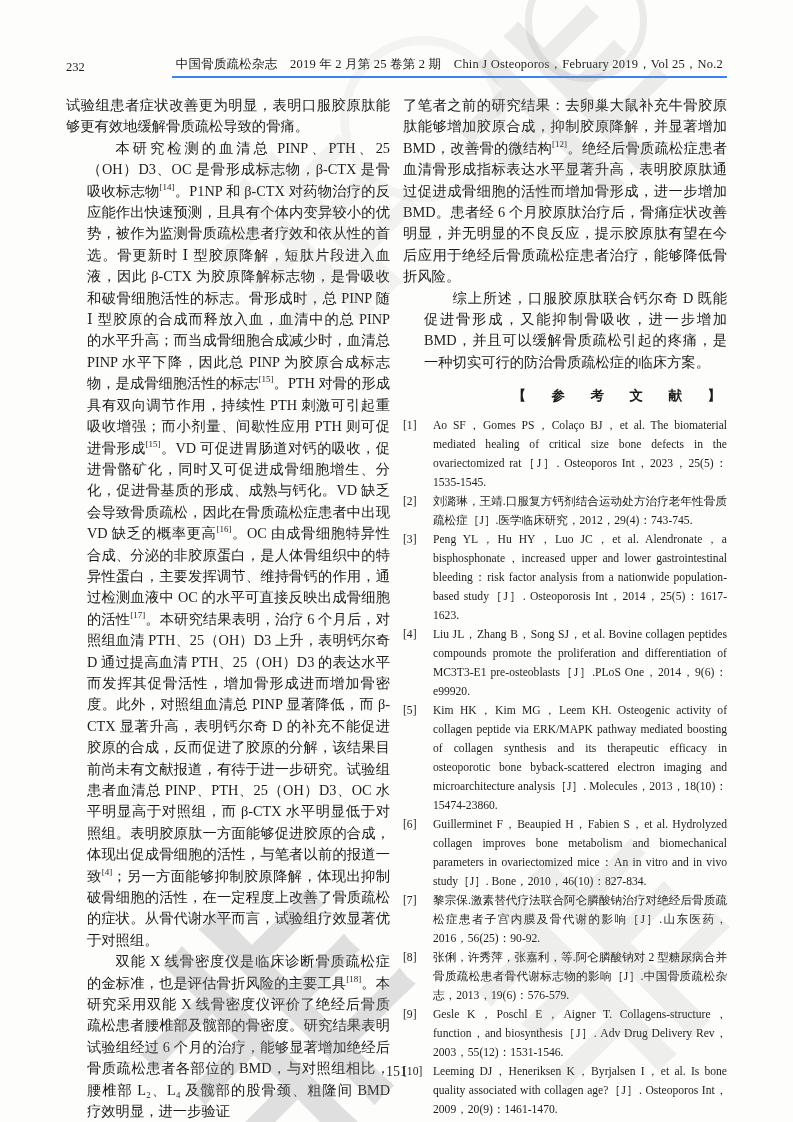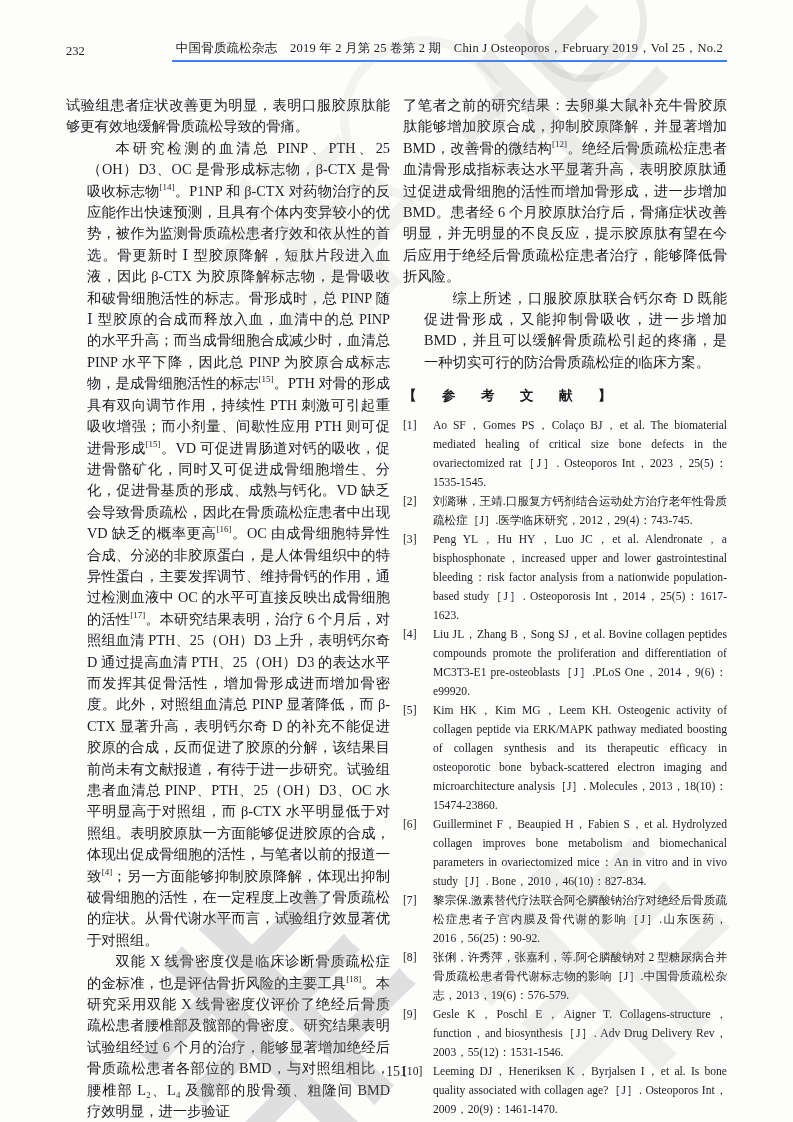--- a/index.html
+++ b/index.html
@@ -8,21 +8,21 @@
     width:793px; height:1122px;
     margin:0 auto;
     background:#fdfdfc;
     color:#1c1c1c;
     font-family:"Liberation Serif","DejaVu Serif",serif;
     overflow:hidden;
   }
 
   
   .page-header {
-    position:absolute; top:40px; left:66px; right:66px;
+    position:absolute; top:56px; left:66px; right:66px;
     display:flex; align-items:flex-end;
     font-size:12.5px;
   }
   .page-header .page-no { flex:0 0 auto; padding-bottom:3px; }
   .page-header .journal-line {
     margin-left:auto;
     border-bottom:2px solid #3b82f6;
     padding:0 4px 3px 4px;
     letter-spacing:0.2px;
     white-space:nowrap;
@@ -34,21 +34,21 @@
     display:flex; gap:13px;
     z-index:1;
   }
   .col { width:324px; font-size:14.3px; line-height:21.4px; text-align:justify; text-justify:inter-ideograph; }
   .col p { margin:0; }
   .col p.indent { text-indent:2em;margin-left:21px; }
   sup { font-size:9px; line-height:0; }
 
   
   .ref-heading {
-    text-align:left;
+    text-align:right;
     font-weight:bold;
     font-size:13.5px;
     letter-spacing:6px;
     margin:14px 0 11px 0;
     line-height:18px;
   }
   .reference-list { }
   .ref { display:flex; font-size:11.6px; line-height:19px; }
   .ref-no { flex:0 0 30px; }
   .ref-text { flex:1; text-align:justify; }

